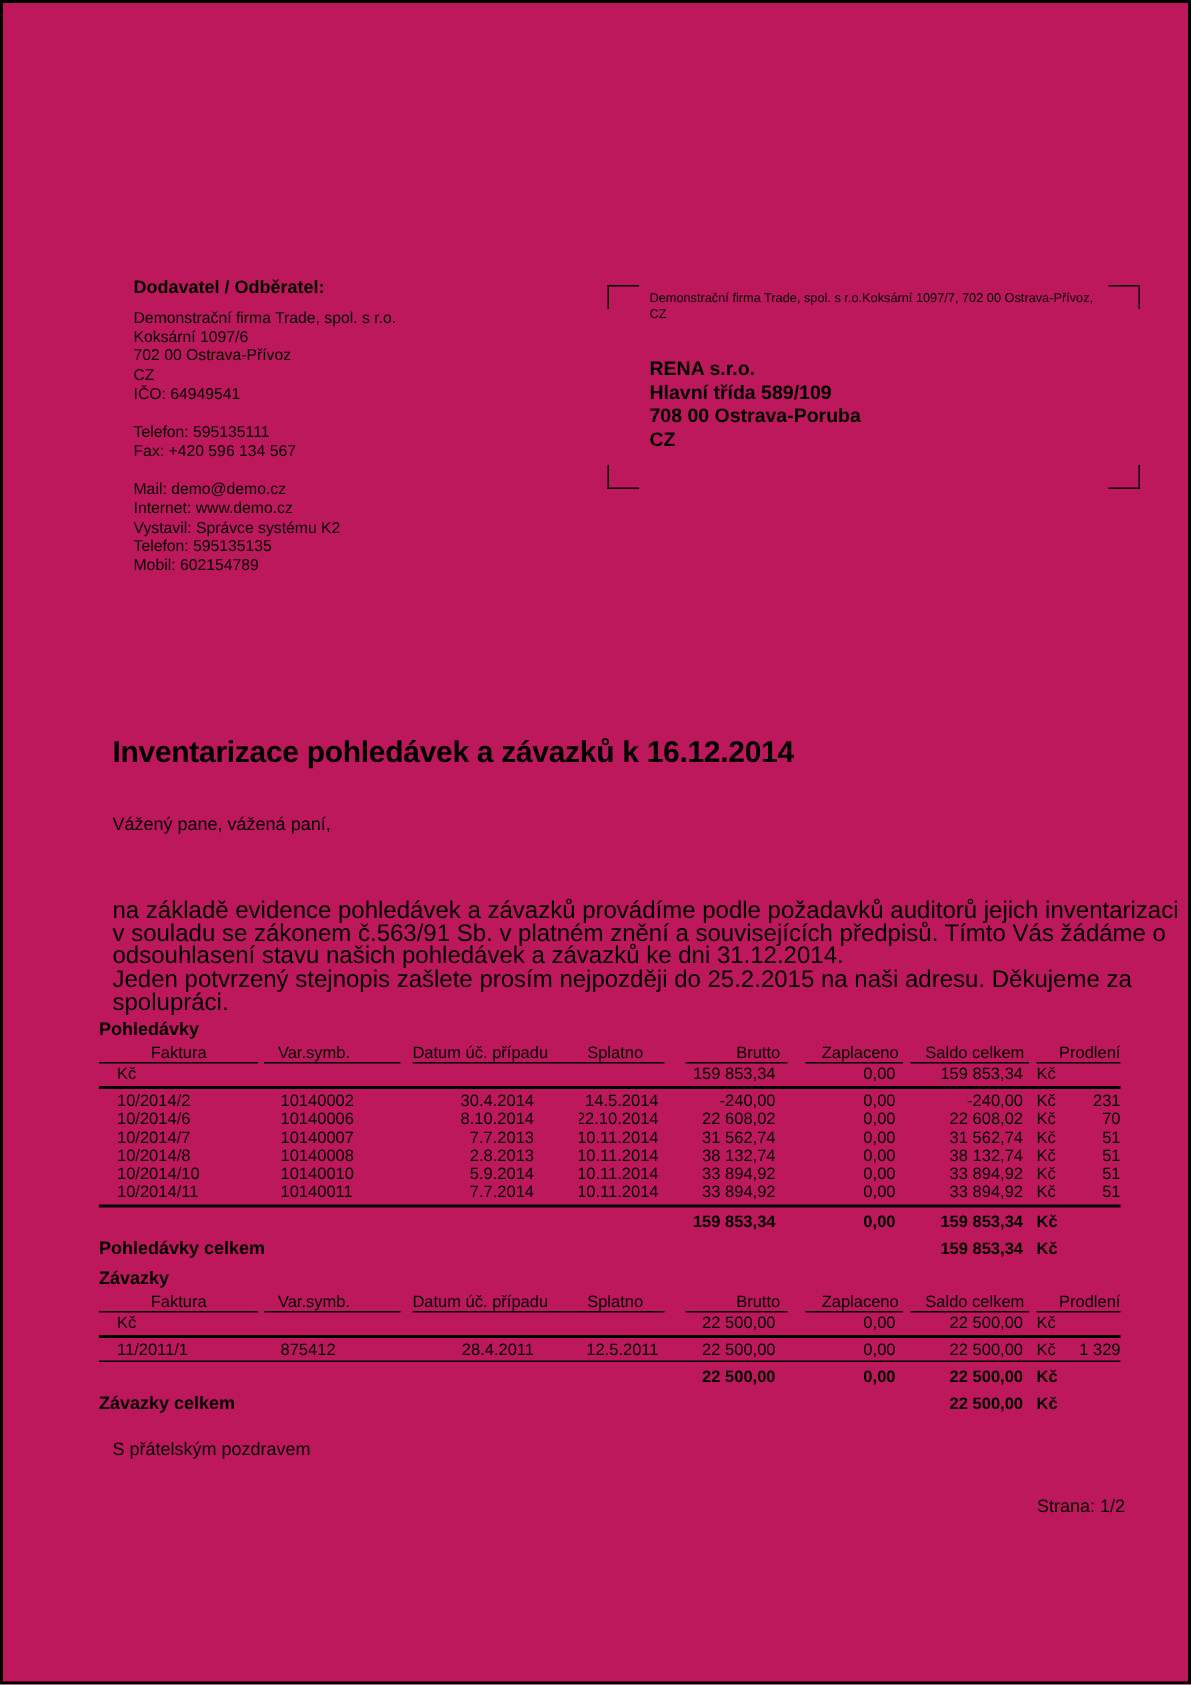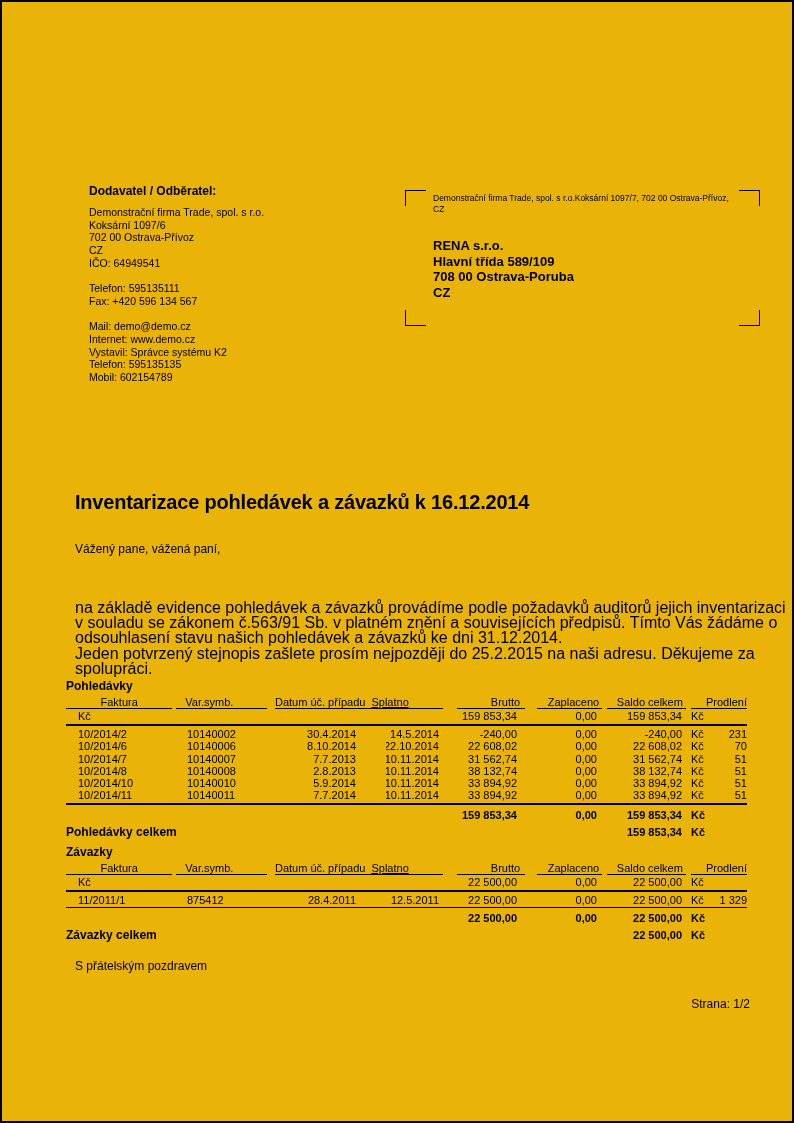--- a/index.html
+++ b/index.html
@@ -1,19 +1,19 @@
 <!DOCTYPE html>
 <html><head>
 <meta charset="utf-8">
 <style>
   html,body { margin:0; padding:0; background:#f0f0f0; }
   .page {
     position:relative;
     width:794px; height:1123px;
-    background:#eab308;
+    background:#be185d;
     border:2px solid #000;
     box-sizing:border-box;
     font-family:"Liberation Sans", sans-serif;
     color:#000;
     overflow:hidden;
   }
   .abs { position:absolute; }
 
   
   .supplier { left:87px; top:182px; width:300px; }
@@ -45,21 +45,21 @@
   .tbl-pay  { left:64px; top:843px; }
   .sec-title { font-weight:bold; font-size:12px; height:16px; line-height:15px; }
   .frow { display:flex; align-items:baseline; }
   .cell, .th { box-sizing:border-box; white-space:nowrap; }
 
   .thead { height:13px; line-height:12px; margin-top:1px; }
   .th { border-bottom:1px solid #000; height:13px; }
   .h-fak { width:108px; margin-right:4px;text-align:center; }
   .h-var { width:92px;  margin-right:4px; padding-left:9px; }
   .h-datspl { width:171px; margin-left:4px; }
-  .h-datspl .spl-label { margin-left:6px;text-decoration:underline; }
+  .h-datspl .spl-label { margin-left:26px; }
   .h-bru { margin-left:14px; width:69px; text-align:right; padding-right:5px; }
   .h-zap { margin-left:12px; width:66px; text-align:right; padding-right:3px; }
   .h-sal { margin-left:5px;  width:80px; text-align:right; padding-right:3px; }
   .h-pro { margin-left:5px;  width:57px; text-align:right; }
 
   .c-fak { width:112px; padding-left:12px; }
   .c-var { width:96px;  padding-left:9px; }
   .c-dat { width:82px;  text-align:right; }
   .c-gap { width:30px; }
   .c-spl { width:53px;  display:flex; justify-content:flex-end; overflow:hidden; }

